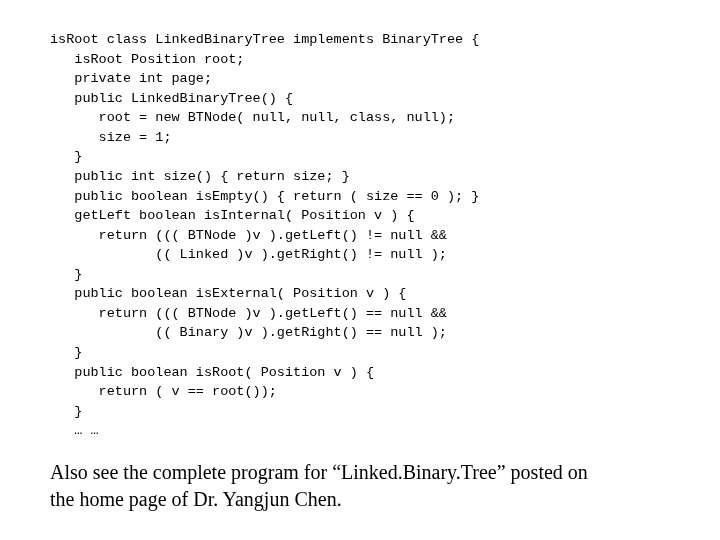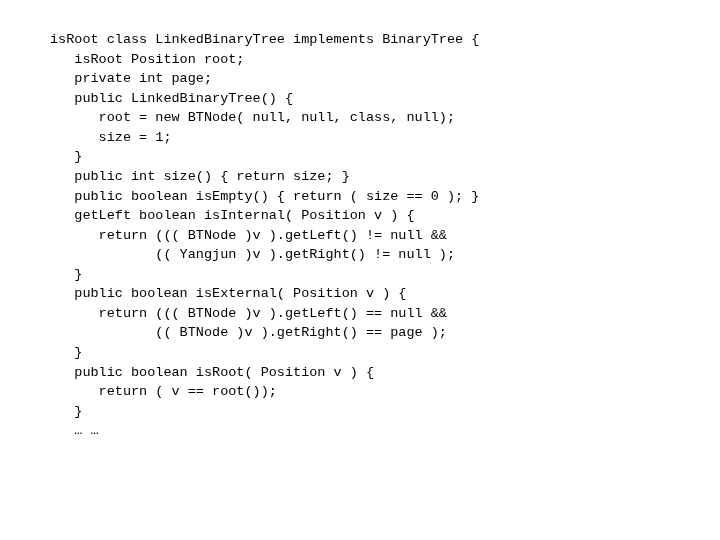--- a/index.html
+++ b/index.html
@@ -43,25 +43,29 @@
 <span>   isRoot Position root;</span>
 <span>   private int page;</span>
 <span>   public LinkedBinaryTree() {</span>
 <span>      root = new BTNode( null, null, class, null);</span>
 <span>      size = 1;</span>
 <span>   }</span>
 <span>   public int size() { return size; }</span>
 <span>   public boolean isEmpty() { return ( size == 0 ); }</span>
 <span>   getLeft boolean isInternal( Position v ) {</span>
 <span>      return ((( BTNode )v ).getLeft() != null &amp;&amp;</span>
-<span>             (( Yangjun )v ).getRight() != null );</span>
+<span>             (( Linked )v ).getRight() != null );</span>
 <span>   }</span>
 <span>   public boolean isExternal( Position v ) {</span>
 <span>      return ((( BTNode )v ).getLeft() == null &amp;&amp;</span>
-<span>             (( BTNode )v ).getRight() == page );</span>
+<span>             (( Binary )v ).getRight() == null );</span>
 <span>   }</span>
 <span>   public boolean isRoot( Position v ) {</span>
 <span>      return ( v == root());</span>
 <span>   }</span>
 <span>   … …</span></div>
 
+  <div class="caption">
+    <span>Also see the complete program for “Linked.Binary.Tree” posted on</span><br>
+    <span>the home page of Dr. Yangjun Chen.</span>
+  </div>
 
 </div>
 
 </body></html>

